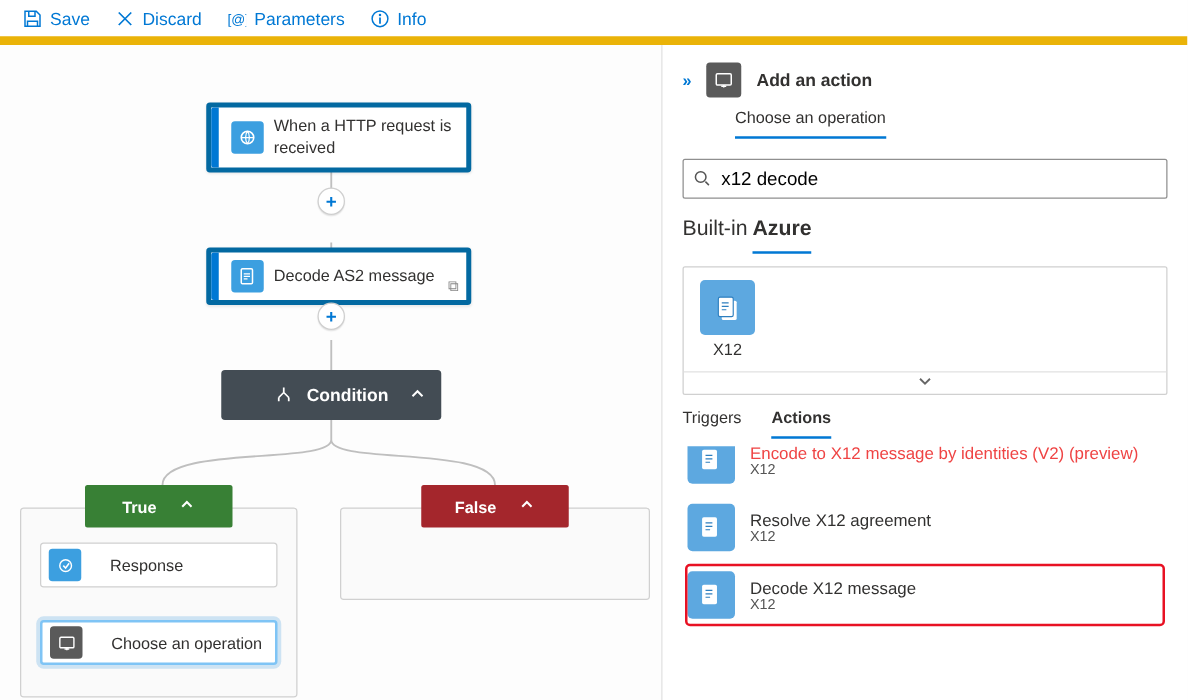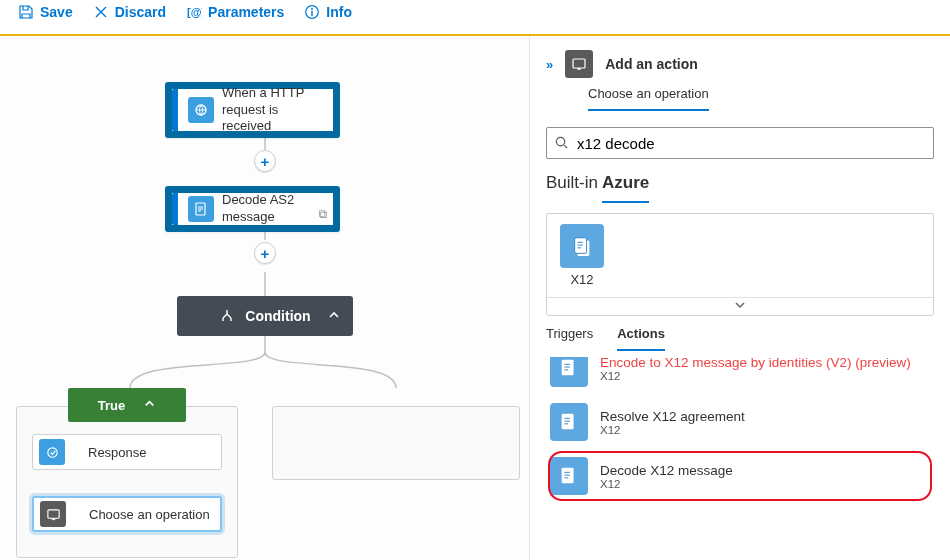--- a/index.html
+++ b/index.html
@@ -1,26 +1,26 @@
 <!DOCTYPE html>
 <html><head>
 <meta charset="utf-8">
 <style>
   * { box-sizing: border-box; font-family: "Segoe UI", Arial, sans-serif; }
   body { margin:0; width:950px; height:560px; background:#fff; color:#323130; font-size:13px; overflow:hidden;}
   
-  .toolbar { display:flex; align-items:flex-start; gap:4px; height:36px; padding:0 10px; border-bottom:2px solid #eab308;font-weight:bold;}
+  .toolbar { display:flex; align-items:center; gap:4px; height:36px; padding:0 10px; border-bottom:7px solid #eab308;}
   .toolbar .tbtn { display:flex; align-items:center; gap:6px; padding:4px 8px; cursor:pointer; color:#0078d4; font-size:14px;}
   .toolbar .tbtn .ic { display:inline-flex; width:16px; height:16px; }
   
   .main { display:flex; height:524px; }
   .canvas { flex:1; position:relative; background:#fdfdfd; border-right:1px solid #e1e1e1; overflow:hidden;}
   .panel { width:420px; display:flex; flex-direction:column; position:relative;}
   
-  .card { width:175px; background:#fff; border:7px solid #0369a1; border-radius:3px; box-shadow:0 1px 2px rgba(0,0,0,.08); display:flex; align-items:center; position:absolute; }
+  .card { width:212px; background:#fff; border:4px solid #0369a1; border-radius:3px; box-shadow:0 1px 2px rgba(0,0,0,.08); display:flex; align-items:center; position:absolute; }
   .card .stripe { width:6px; align-self:stretch; background:#0078d4; border-radius:2px 0 0 2px;}
   .card .cicon { width:26px; height:26px; margin:8px 8px 8px 10px; background:#3c9fe0; border-radius:3px; display:flex; align-items:center; justify-content:center;}
   .card .cicon svg { width:16px; height:16px; fill:#fff;}
   .card .ctext { flex:1; font-size:13px; padding:6px 8px 6px 0; line-height:1.3;}
   .card.link .corner { position:absolute; right:6px; bottom:4px; color:#888; font-size:12px;}
   
   .plus { width:22px; height:22px; border:1px solid #cfcfcf; border-radius:50%; background:#fff; display:flex; align-items:center; justify-content:center; color:#0078d4; font-size:15px; font-weight:bold; position:absolute; cursor:pointer; box-shadow:0 1px 1px rgba(0,0,0,.1);}
   
   .cond { position:absolute; width:176px; height:40px; background:#434c54; color:#fff; border-radius:3px; display:flex; align-items:center; justify-content:center; gap:10px; font-size:14px; cursor:pointer;}
   .cond .chev { position:absolute; right:12px;}
@@ -57,21 +57,21 @@
   .subtabs { display:flex; gap:24px; padding:10px 16px 0 16px; font-size:13px;}
   .subtabs span { padding-bottom:8px; cursor:pointer;}
   .subtabs span.active { font-weight:600; border-bottom:2px solid #0078d4;}
   .actions { margin:6px 0 0 0; height:170px; overflow:hidden; position:relative;}
   .arow { display:flex; align-items:center; gap:12px; padding:8px 20px; cursor:pointer;}
   .arow .abox { width:38px; height:38px; background:#5da8e0; border-radius:4px; display:flex; align-items:center; justify-content:center; flex-shrink:0;}
   .arow .amain { font-size:13.5px;}
   .arow .asub { font-size:11.5px; color:#555;}
   .arow.cut { margin-top:-16px;}
   .arow.cut .amain { color:#ef4444;}
-  .arow.hl { outline:2px solid #e81123; outline-offset:-2px; margin:2px 18px 2px 18px; padding:6px 2px 6px 2px; border-radius:14px;}
+  .arow.hl { outline:2px solid #e81123; outline-offset:-2px; margin:2px 18px 2px 18px; padding:6px 2px 6px 2px; border-radius:4px;}
   .arow.hl .abox{ margin-left:0;}
   
   .docsvg{width:22px;height:22px;}
 </style>
 </head>
 <body>
 
 <div class="toolbar">
   <div class="tbtn">
     <span class="ic">
@@ -127,21 +127,21 @@
         <svg viewBox="0 0 16 16">
             <circle cx="8" cy="8" r="5" fill="none" stroke="#fff" stroke-width="1.3"></circle>
             <path d="M3 8h10M8 3c2 2 2 8 0 10M8 3c-2 2-2 8 0 10" stroke="#fff" stroke-width="1" fill="none"></path>
           </svg>
       </div>
       <div class="ctext">When a HTTP request is received</div>
     </div>
 
     <div class="plus" style="left:254px; top:114px;">+</div>
 
-    <div class="card link" style="left:165px; top:150px; height:46px;">
+    <div class="card link" style="left:165px; top:162px; height:46px;">
       <div class="stripe"></div>
       <div class="cicon">
         <svg viewBox="0 0 16 16">
             <rect x="3" y="2" width="9" height="12" rx="1" fill="none" stroke="#fff" stroke-width="1.2"></rect>
             <path d="M5 6h5M5 8h5M5 10h3" stroke="#fff" stroke-width="1"></path>
           </svg>
       </div>
       <div class="ctext">Decode AS2 message</div>
       <span class="corner">⧉</span>
     </div>
@@ -182,20 +182,26 @@
       <div class="sic">
         <svg width="15" height="15" viewBox="0 0 16 16">
             <rect x="2" y="3" width="12" height="9" rx="1" fill="none" stroke="#fff" stroke-width="1.2"></rect>
             <path d="M6 13h4M8 12v2" stroke="#fff" stroke-width="1.2"></path>
           </svg>
       </div>
       <span>Choose an operation</span>
     </div>
 
     <div class="branchbox" style="left:272px; top:370px; width:248px; height:74px;"></div>
+    <div class="branchlbl red" style="left:337px; top:352px;">
+      <span>False</span>
+      <span><svg width="13" height="13" viewBox="0 0 14 14">
+            <path d="M3 9l4-4 4 4" stroke="#fff" stroke-width="1.8" fill="none"></path>
+          </svg></span>
+    </div>
   </div>
 
   <div class="panel">
     <div class="paneltop">
       <span class="dbl">»</span>
       <span class="phead">
         <svg width="16" height="16" viewBox="0 0 16 16">
             <rect x="2" y="3" width="12" height="9" rx="1" fill="none" stroke="#fff" stroke-width="1.2"></rect>
             <path d="M6 13h4M8 12v2" stroke="#fff" stroke-width="1.2"></path>
           </svg>

